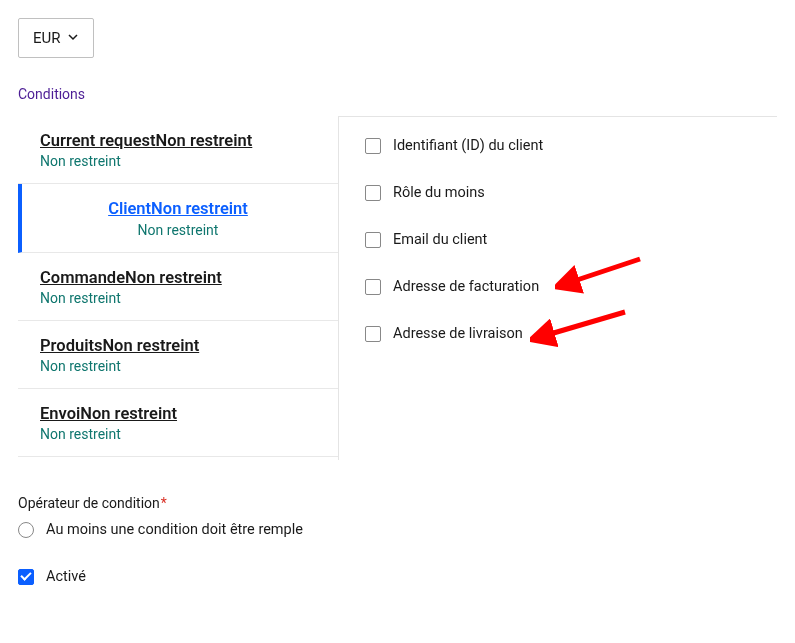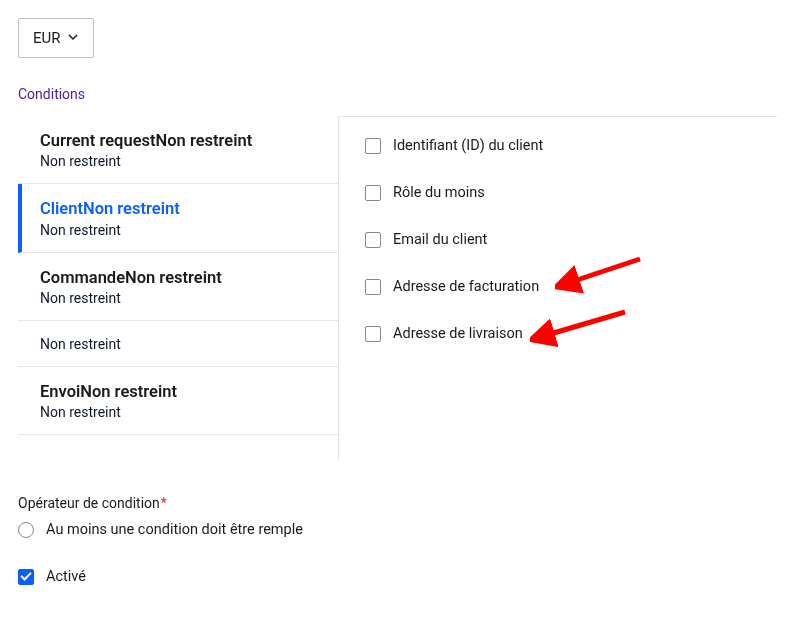--- a/index.html
+++ b/index.html
@@ -45,33 +45,35 @@
       flex-shrink: 0;
     }
     .condition-item {
       border-bottom: 1px solid #e8e8e8;
       padding: 14px 22px;
       cursor: pointer;
     }
     .condition-item.active {
       border-left: 4px solid #0b5fff;
       padding-left: 18px;
+      text-align: center;
     }
     .condition-item .title {
       font-size: 16.5px;
       font-weight: 600;
       color: #1a1a1a;
       line-height: 1.35;
+      text-decoration: underline;
     }
     .condition-item.active .title {
       color: #0b5fff;
     }
     .condition-item .sub {
       font-size: 14px;
-      color: #0f172a;
+      color: #0f766e;
       margin-top: 1px;
     }
     .checkbox-panel {
       flex: 1;
       border: 1px solid #e4e4e4;
       border-top: 1px solid #e4e4e4;
       border-right: none;
       border-bottom: none;
       padding: 36px 26px;
       padding-top: 20px;
@@ -194,20 +196,21 @@
     </div>
     <div class="condition-item active">
       <div class="title">ClientNon restreint</div>
       <div class="sub">Non restreint</div>
     </div>
     <div class="condition-item">
       <div class="title">CommandeNon restreint</div>
       <div class="sub">Non restreint</div>
     </div>
     <div class="condition-item">
+      <div class="title">ProduitsNon restreint</div>
       <div class="sub">Non restreint</div>
     </div>
     <div class="condition-item">
       <div class="title">EnvoiNon restreint</div>
       <div class="sub">Non restreint</div>
     </div>
   </div>
 
   <div class="checkbox-panel">
     <div class="checkbox-row">

